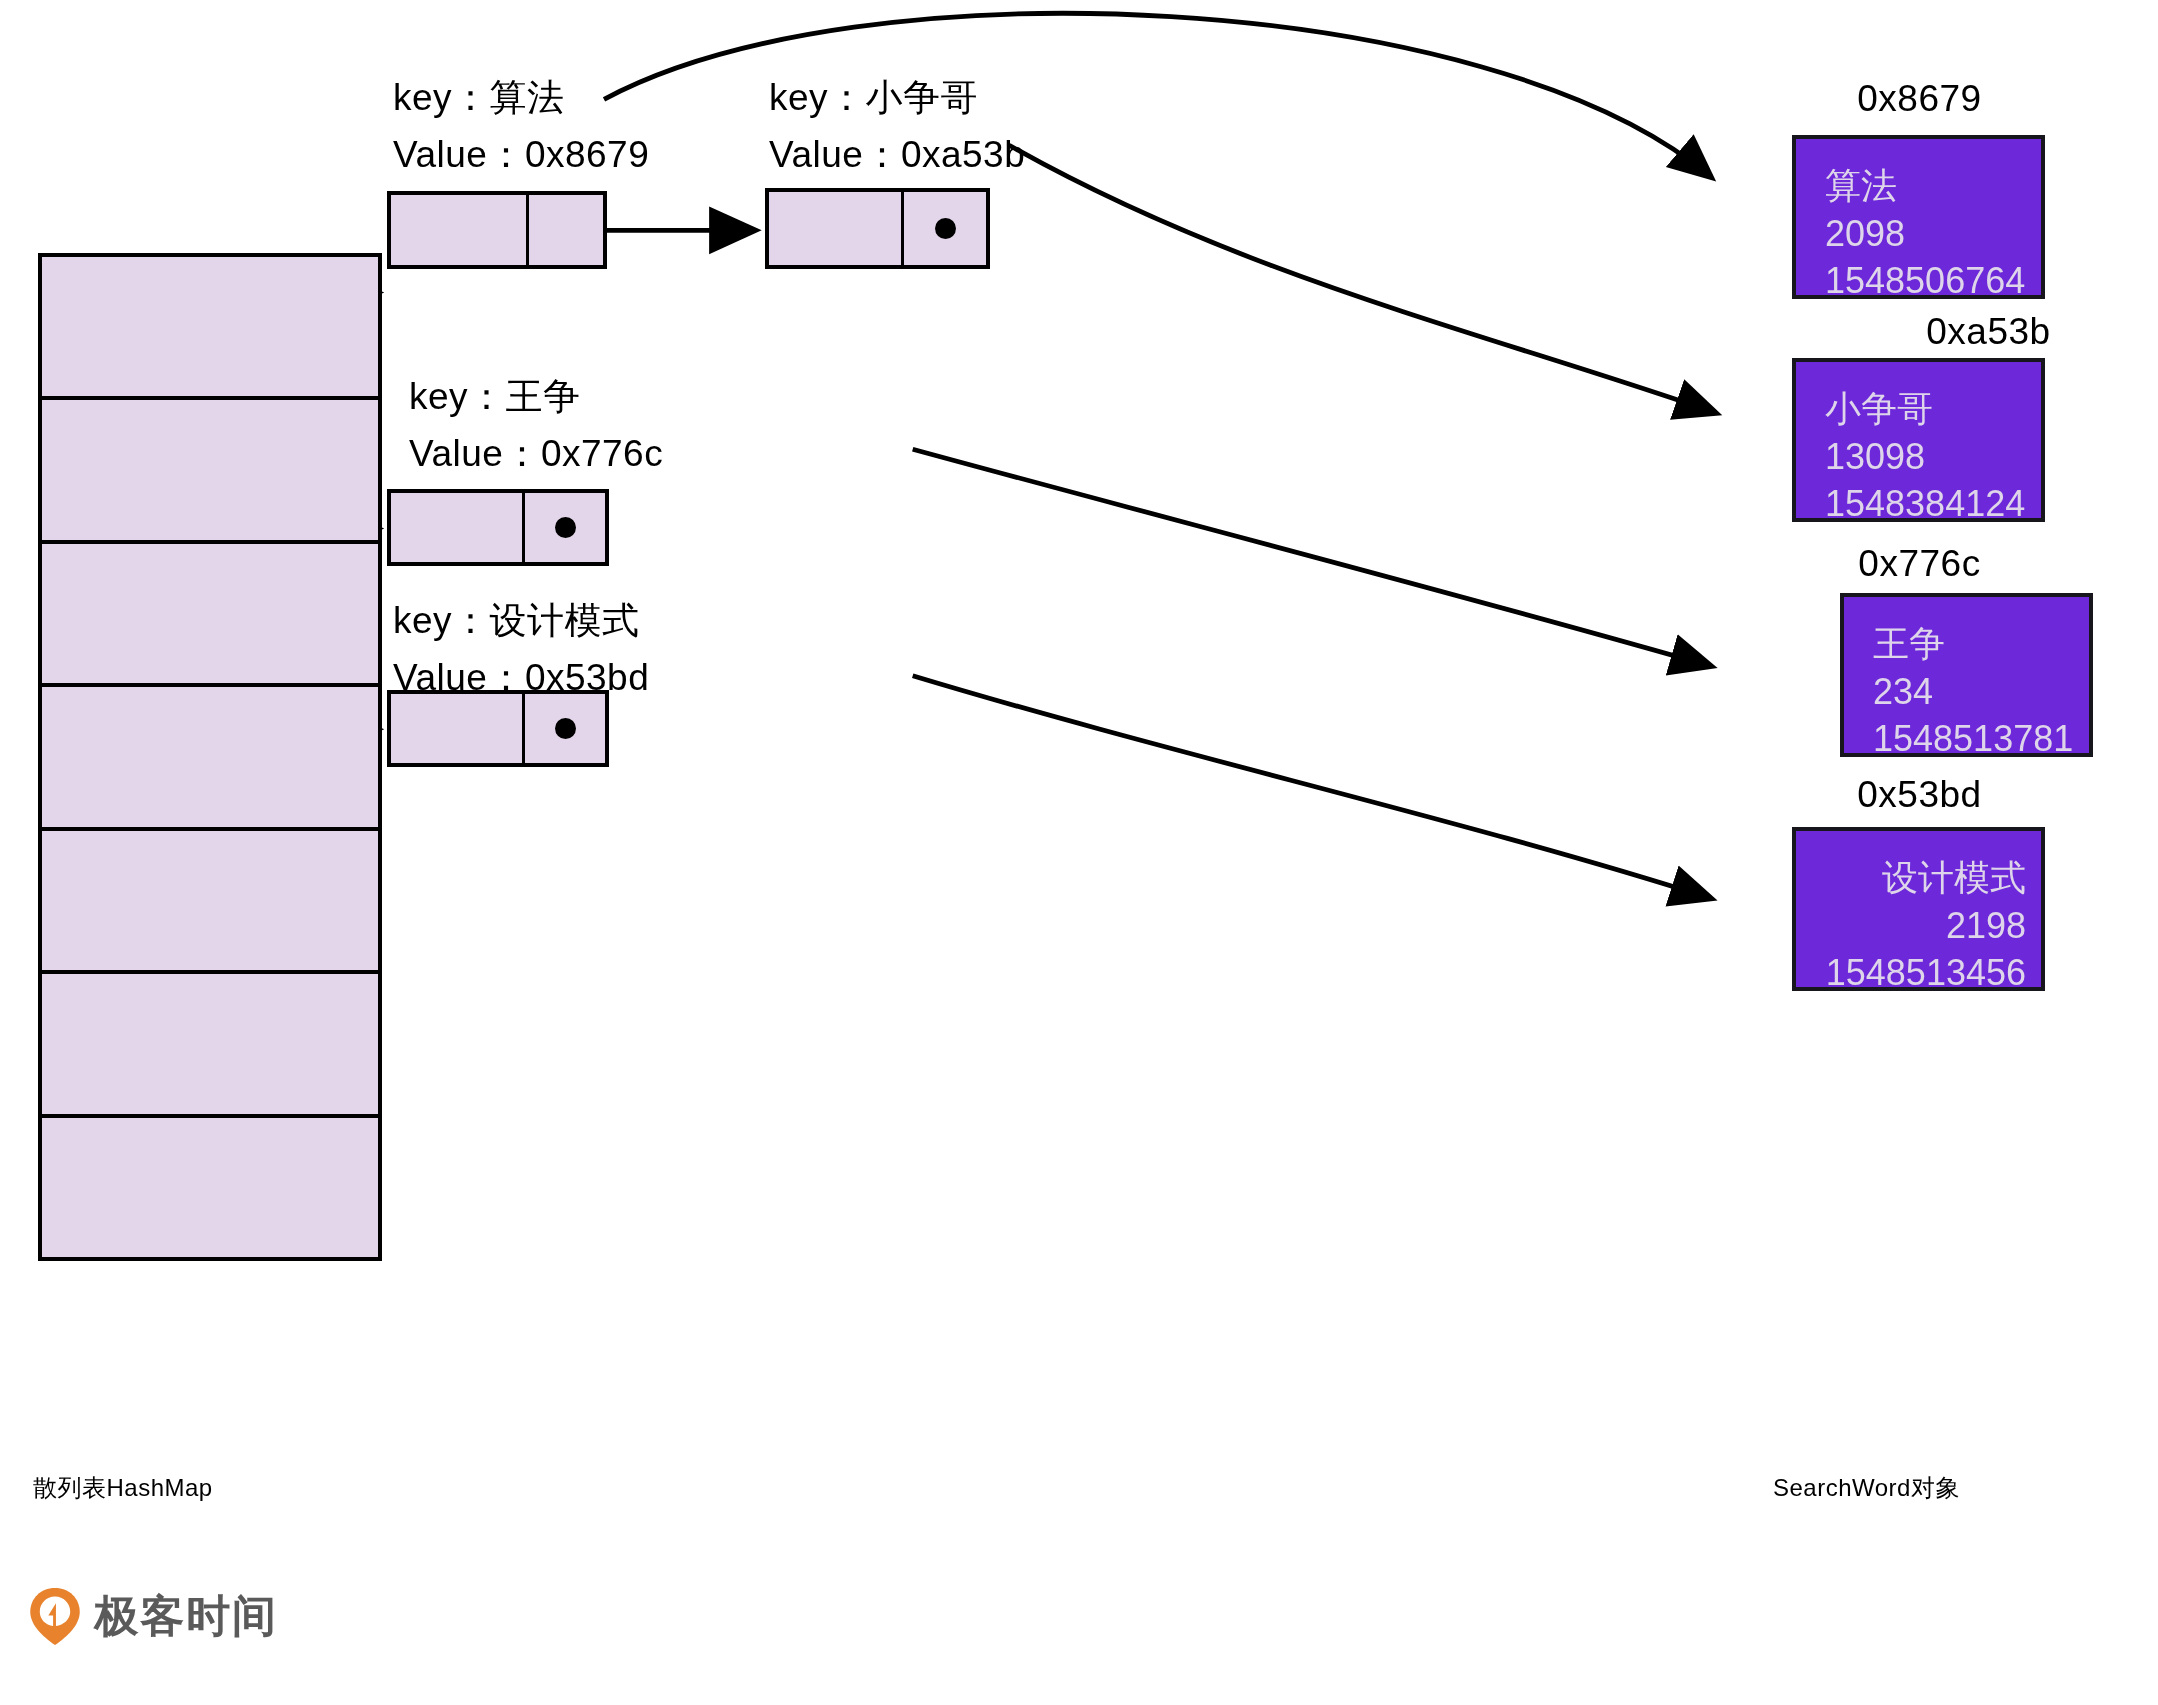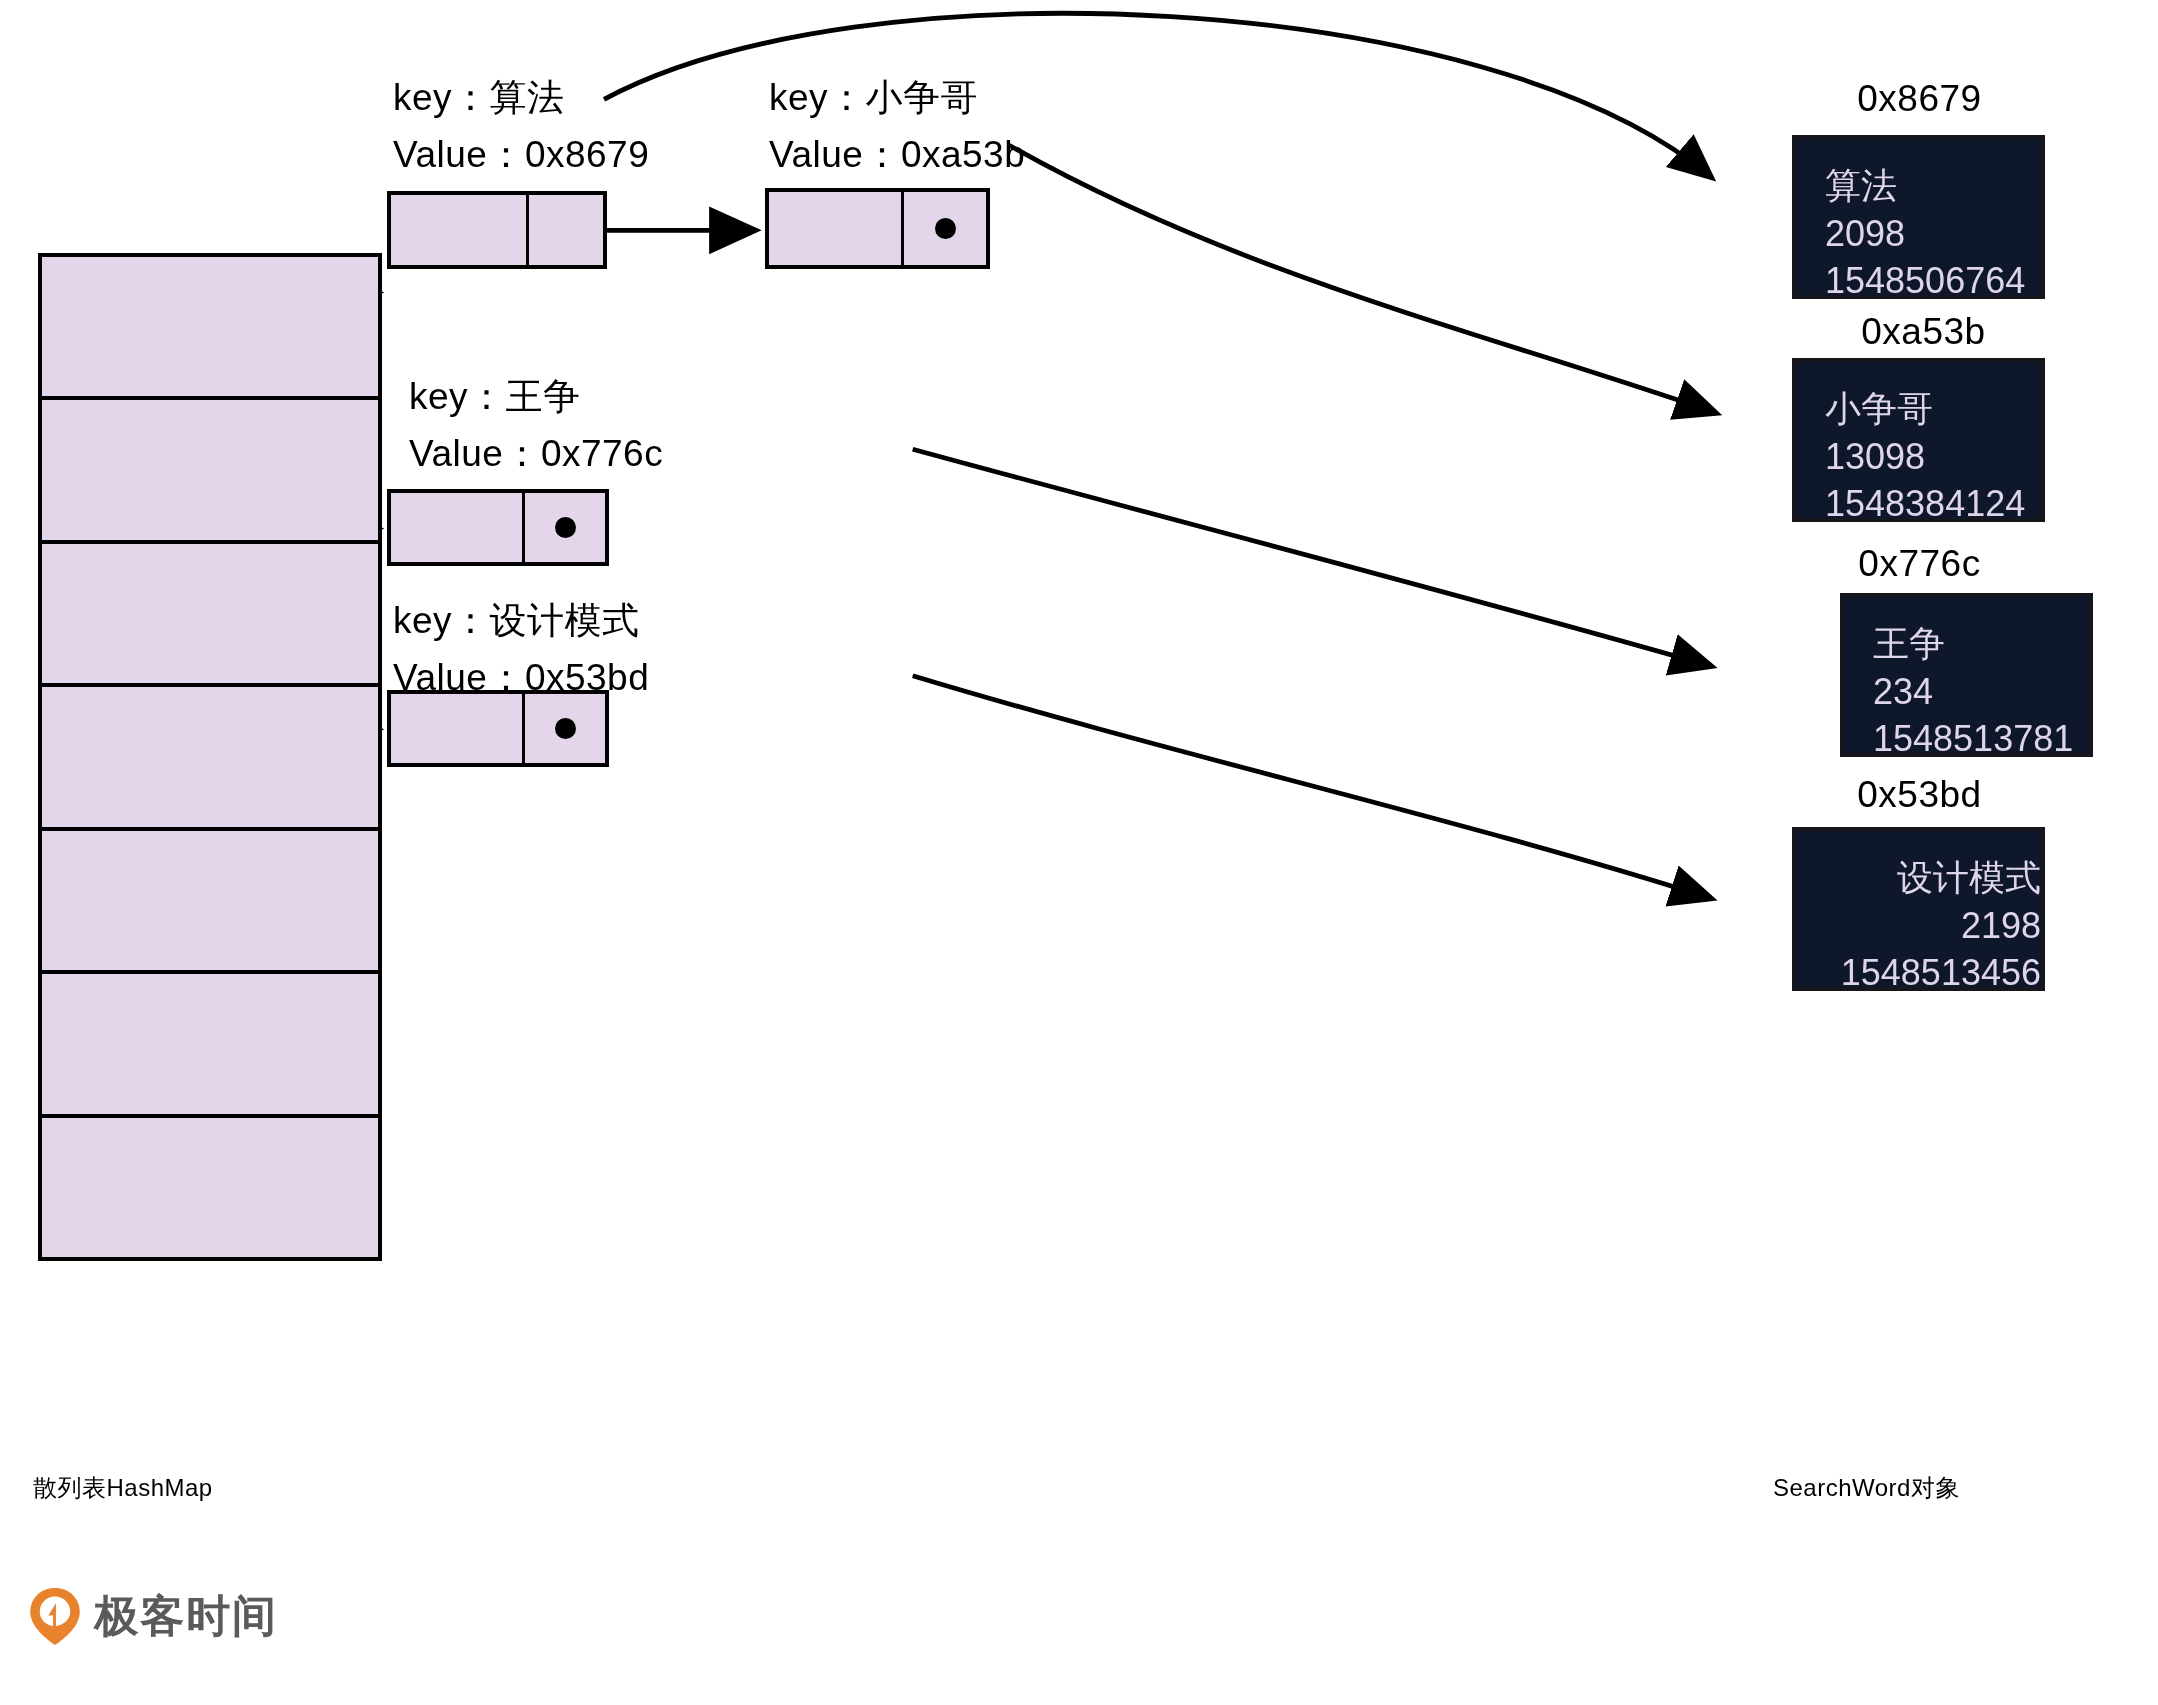--- a/index.html
+++ b/index.html
@@ -51,33 +51,33 @@
   .kv-2{left:769px;top:69px;}
   .kv-3{left:393px;top:368px;margin-left:16px;}
   .kv-4{left:393px;top:592px;}
 
   
   .obj-addr{
     position:absolute;font-size:37px;white-space:nowrap;text-align:center;
     width:325px;letter-spacing:0.5px;
   }
   .obj-box{
-    position:absolute;width:253px;background:#0f172a;border:4.8px solid #17161d;
-    box-sizing:border-box;padding:23px 0 0 29px;
+    position:absolute;width:253px;background:#6d28d9;border:4.8px solid #17161d;
+    box-sizing:border-box;padding:23px 15px 0 29px;
   }
   .obj-box .fld{
     display:block;color:#ded5ea;font-size:36px;line-height:1.32;white-space:nowrap;
   }
   .obj-1{left:1792px;top:135px;height:164px;}
   .obj-2{left:1792px;top:358px;height:164px;}
   .obj-3{left:1792px;top:593px;height:164px;margin-left:48px;}
   .obj-4{left:1792px;top:827px;height:164px;text-align:right;}
 
   .addr-1{left:1757px;top:78px;}
-  .addr-2{left:1761px;top:311px;}
+  .addr-2{left:1826px;top:311px;}
   .addr-3{left:1757px;top:543px;}
   .addr-4{left:1757px;top:774px;}
 
   
   .caption{position:absolute;font-size:24px;white-space:nowrap;letter-spacing:0.5px;text-align:center;}
   .caption-left{left:33px;top:1472px;}
   .caption-right{left:1773px;top:1472px;}
 
   
   .logo{position:absolute;left:29px;top:1587px;display:flex;align-items:center;gap:13.4px;justify-content:space-between;}

